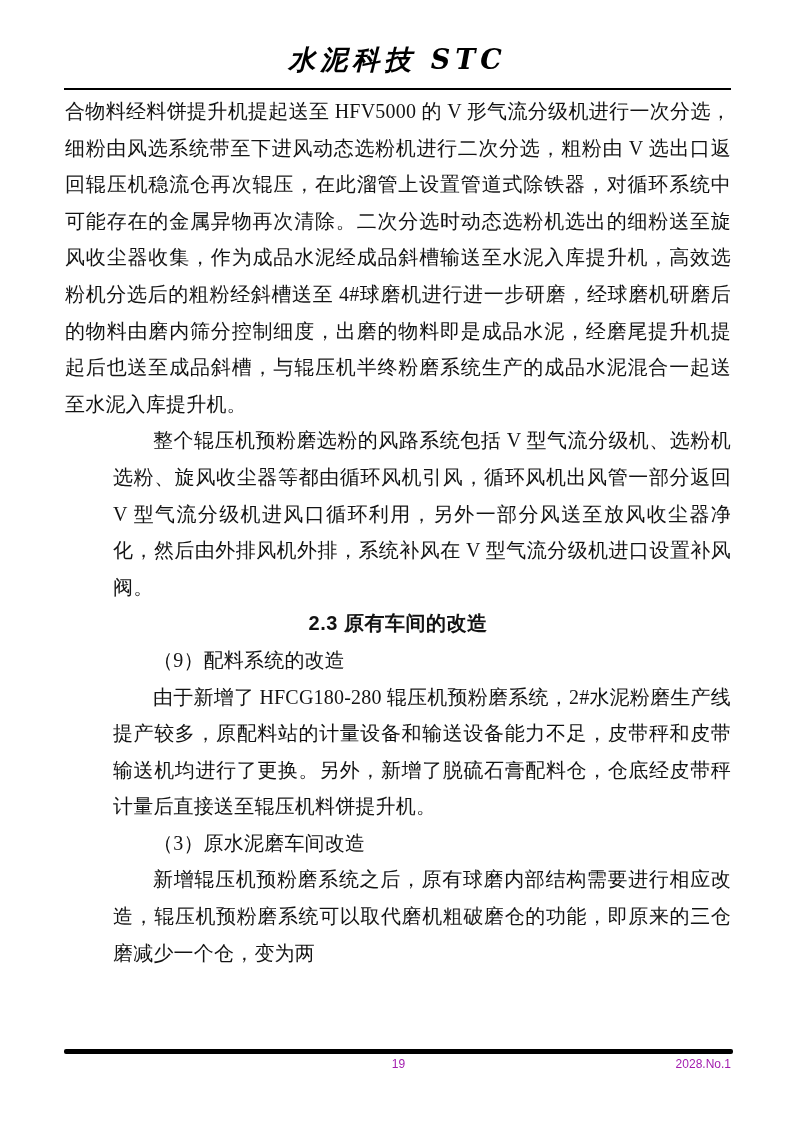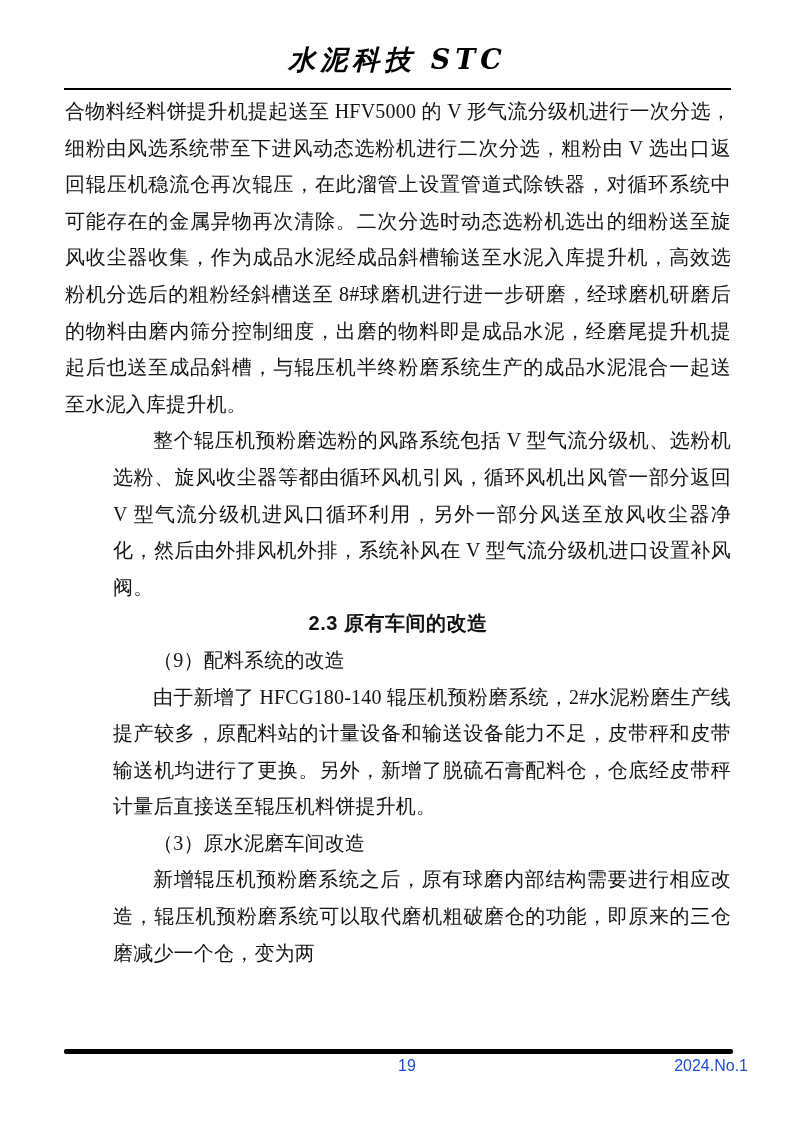--- a/index.html
+++ b/index.html
@@ -62,25 +62,25 @@
     left: 64px;
     right: 60px;
     height: 4.5px;
     background: #000000;
     border-radius: 2px;
   }
   .page-footer {
     position: absolute;
     top: 1057px;
     left: 64px;
-    right: 43px;
+    right: 60px;
     height: 20px;
     font-family: "Liberation Sans", "DejaVu Sans", sans-serif;
-    font-size: 16px;
-    color: #1d4ed8;
+    font-size: 12px;
+    color: #a21caf;
   }
   .page-number {
     position: absolute;
     left: 0;
     right: 0;
     text-align: center;
   }
   .issue-number {
     position: absolute;
     right: 2px;
@@ -92,29 +92,29 @@
 
 <div class="page">
 
   <div class="journal-header">
     <span class="journal-title">水泥科技 STC</span>
   </div>
 
   <div class="header-rule"></div>
 
   <div class="article-body">
-    <p class="para">合物料经料饼提升机提起送至 HFV5000 的 V 形气流分级机进行一次分选，细粉由风选系统带至下进风动态选粉机进行二次分选，粗粉由 V 选出口返回辊压机稳流仓再次辊压，在此溜管上设置管道式除铁器，对循环系统中可能存在的金属异物再次清除。二次分选时动态选粉机选出的细粉送至旋风收尘器收集，作为成品水泥经成品斜槽输送至水泥入库提升机，高效选粉机分选后的粗粉经斜槽送至 8#球磨机进行进一步研磨，经球磨机研磨后的物料由磨内筛分控制细度，出磨的物料即是成品水泥，经磨尾提升机提起后也送至成品斜槽，与辊压机半终粉磨系统生产的成品水泥混合一起送至水泥入库提升机。</p>
+    <p class="para">合物料经料饼提升机提起送至 HFV5000 的 V 形气流分级机进行一次分选，细粉由风选系统带至下进风动态选粉机进行二次分选，粗粉由 V 选出口返回辊压机稳流仓再次辊压，在此溜管上设置管道式除铁器，对循环系统中可能存在的金属异物再次清除。二次分选时动态选粉机选出的细粉送至旋风收尘器收集，作为成品水泥经成品斜槽输送至水泥入库提升机，高效选粉机分选后的粗粉经斜槽送至 4#球磨机进行进一步研磨，经球磨机研磨后的物料由磨内筛分控制细度，出磨的物料即是成品水泥，经磨尾提升机提起后也送至成品斜槽，与辊压机半终粉磨系统生产的成品水泥混合一起送至水泥入库提升机。</p>
     <p class="para indent">整个辊压机预粉磨选粉的风路系统包括 V 型气流分级机、选粉机选粉、旋风收尘器等都由循环风机引风，循环风机出风管一部分返回 V 型气流分级机进风口循环利用，另外一部分风送至放风收尘器净化，然后由外排风机外排，系统补风在 V 型气流分级机进口设置补风阀。</p>
     <p class="para section-heading">2.3 原有车间的改造</p>
     <p class="para indent">（9）配料系统的改造</p>
-    <p class="para indent">由于新增了 HFCG180-140 辊压机预粉磨系统，2#水泥粉磨生产线提产较多，原配料站的计量设备和输送设备能力不足，皮带秤和皮带输送机均进行了更换。另外，新增了脱硫石膏配料仓，仓底经皮带秤计量后直接送至辊压机料饼提升机。</p>
+    <p class="para indent">由于新增了 HFCG180-280 辊压机预粉磨系统，2#水泥粉磨生产线提产较多，原配料站的计量设备和输送设备能力不足，皮带秤和皮带输送机均进行了更换。另外，新增了脱硫石膏配料仓，仓底经皮带秤计量后直接送至辊压机料饼提升机。</p>
     <p class="para indent">（3）原水泥磨车间改造</p>
     <p class="para indent">新增辊压机预粉磨系统之后，原有球磨内部结构需要进行相应改造，辊压机预粉磨系统可以取代磨机粗破磨仓的功能，即原来的三仓磨减少一个仓，变为两</p>
   </div>
 
   <div class="footer-rule"></div>
 
   <div class="page-footer">
     <span class="page-number">19</span>
-    <span class="issue-number">2024.No.1</span>
+    <span class="issue-number">2028.No.1</span>
   </div>
 
 </div>
 
 </body></html>

